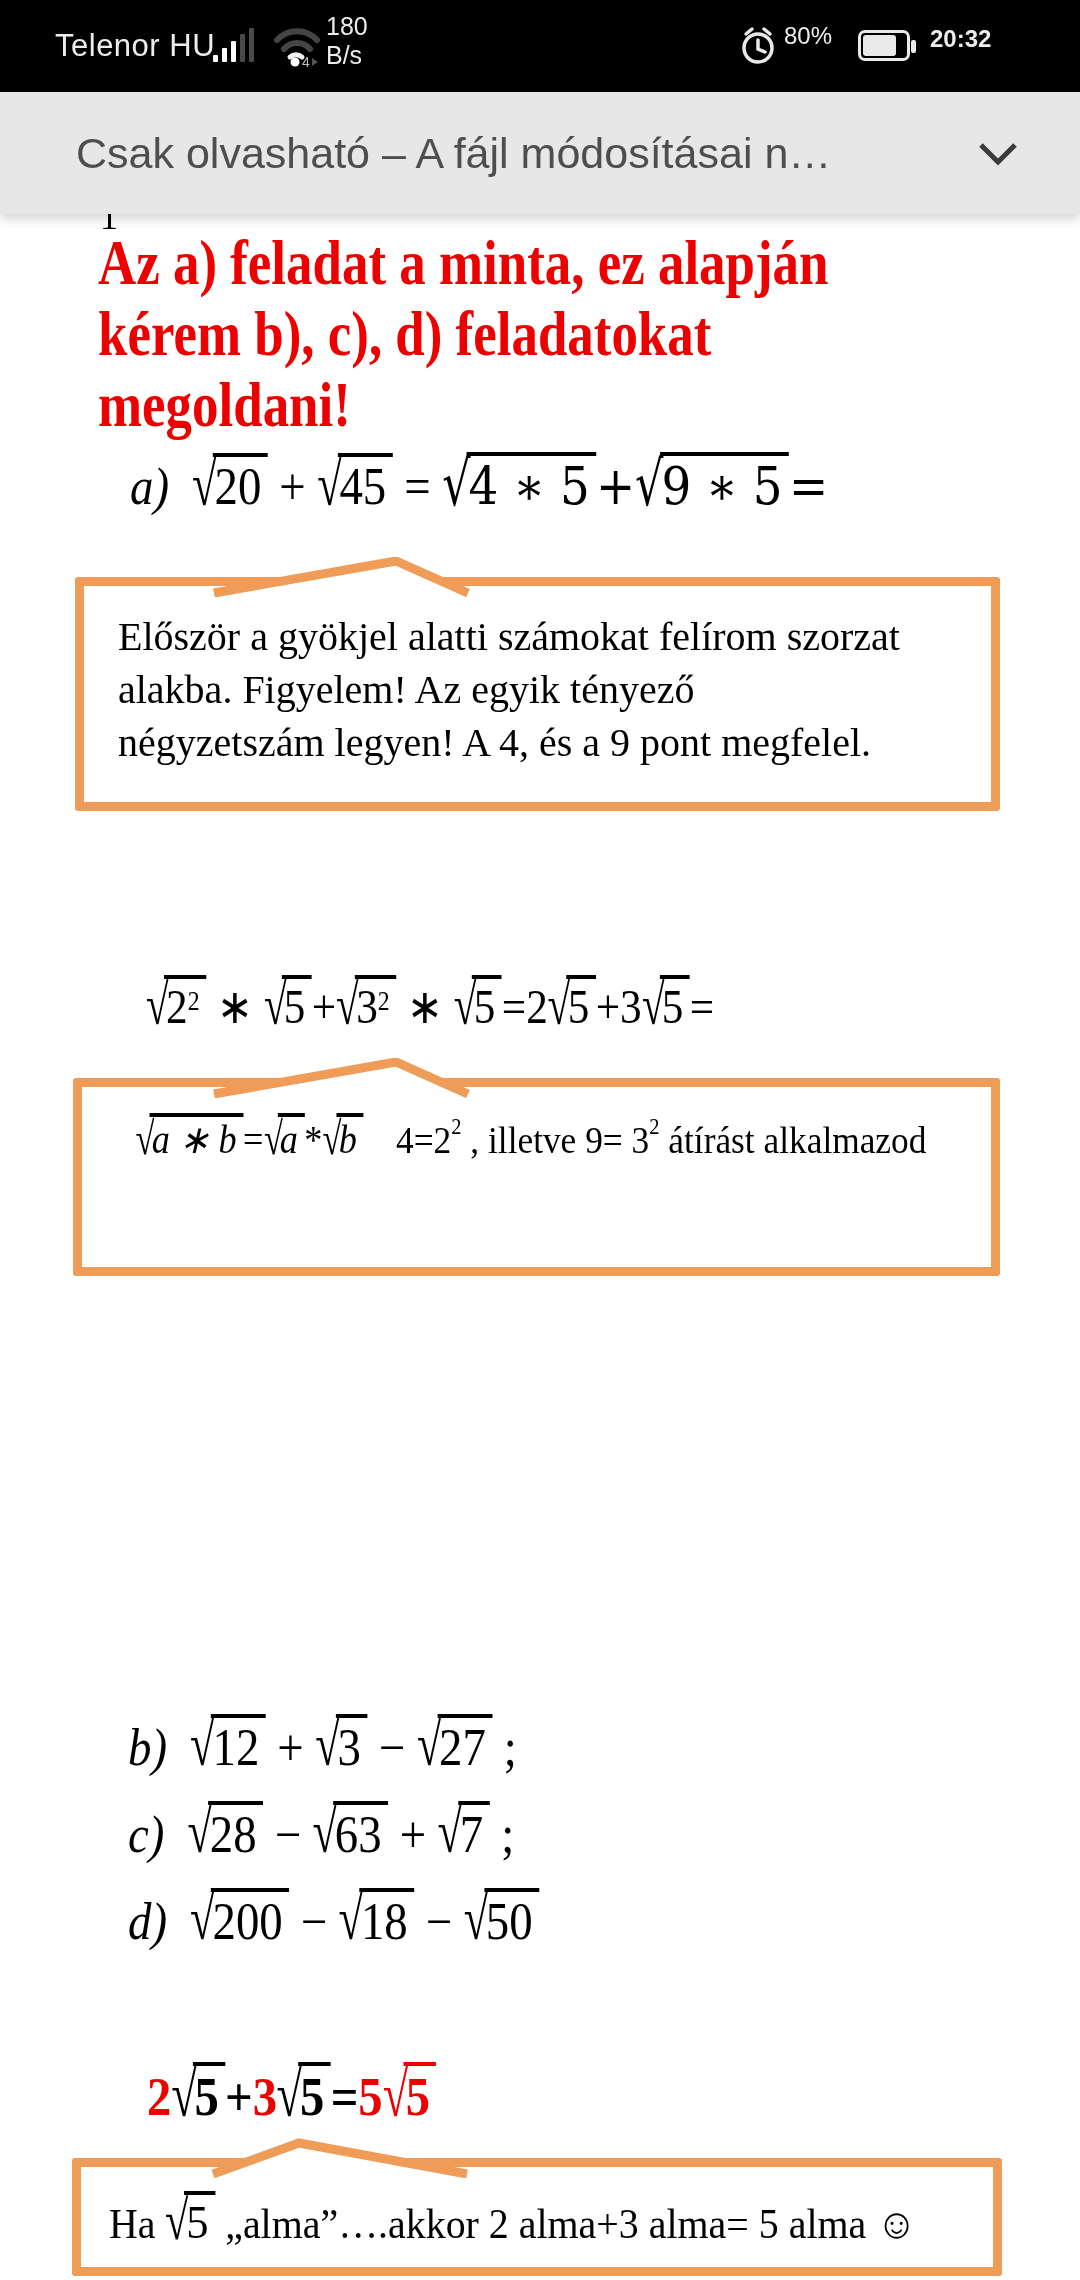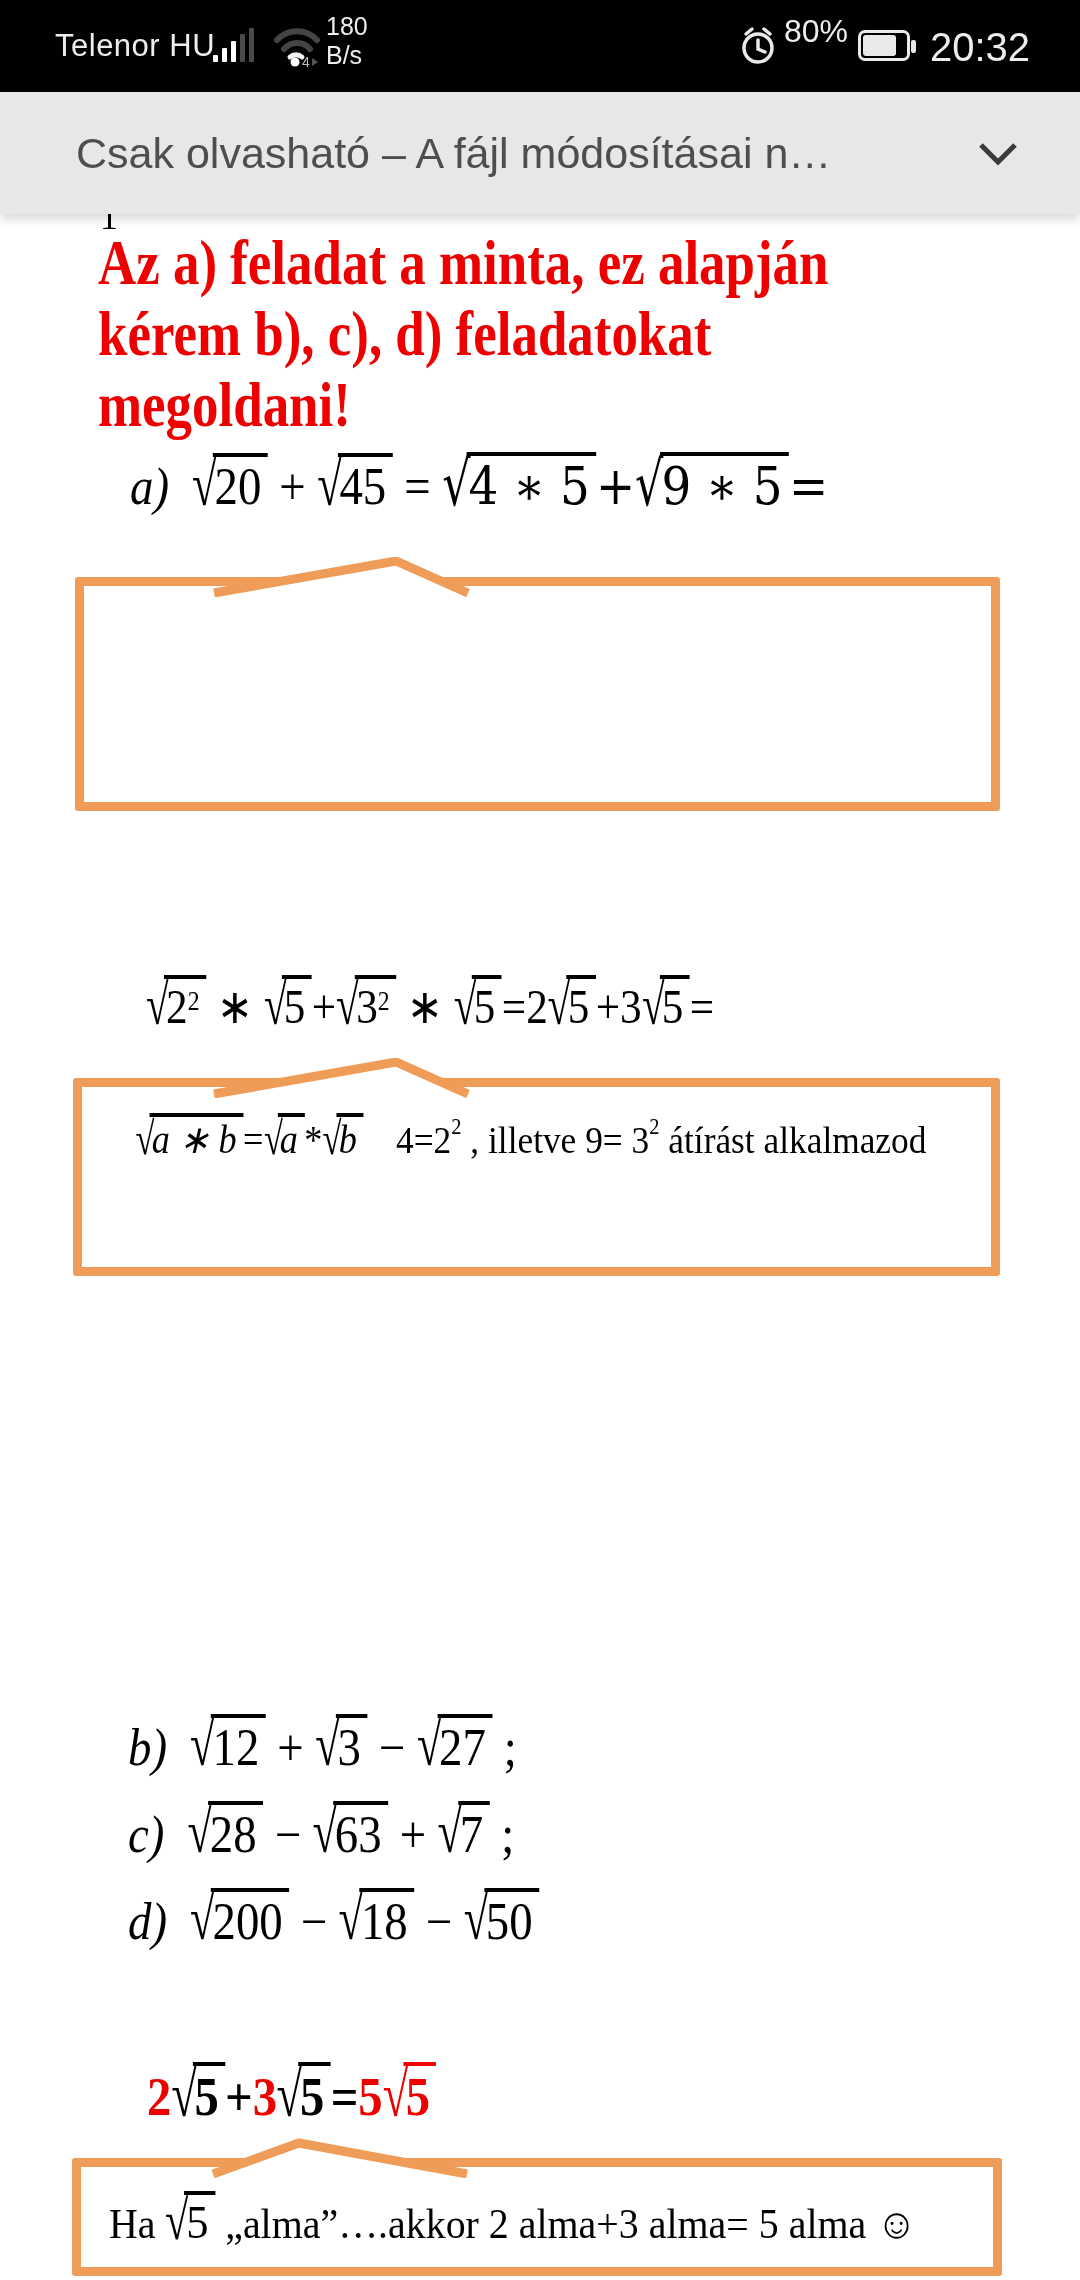--- a/index.html
+++ b/index.html
@@ -19,25 +19,25 @@
   .sigbars i { display:block; width:5px; background:#fff; border-radius:1px; }
   .sigbars i:nth-child(1){height:7px;}
   .sigbars i:nth-child(2){height:14px;}
   .sigbars i:nth-child(3){height:21px;}
   .sigbars i:nth-child(4){height:28px; background:#4a4a4a;}
   .sigbars i:nth-child(5){height:34px; background:#4a4a4a;}
   .wifi { position:absolute; left:272px; top:22px; }
   .speed { position:absolute; left:326px; top:12px; font-size:25px; line-height:29px; }
   .speed span { display:block; }
   .alarm { position:absolute; left:738px; top:26px; }
-  .batt-pct { position:absolute; left:784px; top:13px; font-size:32px; }
+  .batt-pct { position:absolute; left:784px; top:22px; font-size:24px; }
   .battery { position:absolute; left:858px; top:30px; width:52px; height:31px; border:3px solid #e9e9e9; border-radius:7px; }
   .battery .fill { position:absolute; left:2px; top:2px; bottom:2px; width:33px; background:#e9e9e9; border-radius:3px; }
   .battery .nub { position:absolute; right:-9px; top:7px; width:5px; height:13px; background:#e9e9e9; border-radius:2px; }
-  .clock { position:absolute; left:930px; top:25px; font-size:40px; }
+  .clock { position:absolute; left:930px; top:25px; font-size:24px;font-weight:bold; }
   
   .titlebar {
     position:absolute; top:92px; left:0; width:1080px; height:122px;
     background:#e7e7e7; z-index:5; box-shadow:0 5px 10px rgba(0,0,0,0.16);
     font-family:"Liberation Sans", sans-serif; cursor:pointer;
   }
   .titlebar .ttext {
     position:absolute; left:48px; top:0; height:122px; line-height:122px;
     font-size:43px; color:#4e4e4e; white-space:nowrap;margin-left:28px;
   }
@@ -138,20 +138,25 @@
       <div>megoldani!</div>
     </div>
 
     <div class="math abs m-a"><span class="it">a)&nbsp; </span><span class="sqrt"><span class="rsign">√</span><span class="rbar"><span>20</span></span></span><span> + </span><span class="sqrt"><span class="rsign">√</span><span class="rbar"><span>45</span></span></span><span> = </span><span class="sqrt f-alt"><span class="rsign">√</span><span class="rbar"><span>4 ∗ 5</span></span></span><span class="f-alt">+</span><span class="sqrt f-alt"><span class="rsign">√</span><span class="rbar"><span>9 ∗ 5</span></span></span><span class="f-alt">=</span></div>
 
     <div class="callout box1">
       <svg class="caret" viewBox="0 0 258 40">
         <path d="M2,36 L184,4 L256,36 Z" fill="#ffffff" stroke="none"></path>
         <path d="M2,36 L184,4 L256,36" fill="none" stroke="#ee9c58" stroke-width="9"></path>
       </svg>
+      <div class="ctext">
+        <div>Először a gyökjel alatti számokat felírom szorzat</div>
+        <div>alakba. Figyelem! Az egyik tényező</div>
+        <div>négyzetszám legyen! A 4, és a 9 pont megfelel.</div>
+      </div>
     </div>
 
     <div class="math abs m-rw"><span class="sqrt"><span class="rsign">√</span><span class="rbar"><span>2</span><sup>2</sup></span></span><span> ∗ </span><span class="sqrt"><span class="rsign">√</span><span class="rbar"><span>5</span></span></span><span>+</span><span class="sqrt"><span class="rsign">√</span><span class="rbar"><span>3</span><sup>2</sup></span></span><span> ∗ </span><span class="sqrt"><span class="rsign">√</span><span class="rbar"><span>5</span></span></span><span>=</span><span>2</span><span class="sqrt"><span class="rsign">√</span><span class="rbar"><span>5</span></span></span><span>+</span><span>3</span><span class="sqrt"><span class="rsign">√</span><span class="rbar"><span>5</span></span></span><span>=</span></div>
 
     <div class="callout box2">
       <svg class="caret" viewBox="0 0 258 40">
         <path d="M2,36 L184,4 L256,36 Z" fill="#ffffff" stroke="none"></path>
         <path d="M2,36 L184,4 L256,36" fill="none" stroke="#ee9c58" stroke-width="9"></path>
       </svg>
       <div class="math f1"><span class="sqrt"><span class="rsign">√</span><span class="rbar"><span class="it">a ∗ b</span></span></span><span>=</span><span class="sqrt"><span class="rsign">√</span><span class="rbar"><span class="it">a</span></span></span><span>*</span><span class="sqrt"><span class="rsign">√</span><span class="rbar"><span class="it">b</span></span></span></div>

